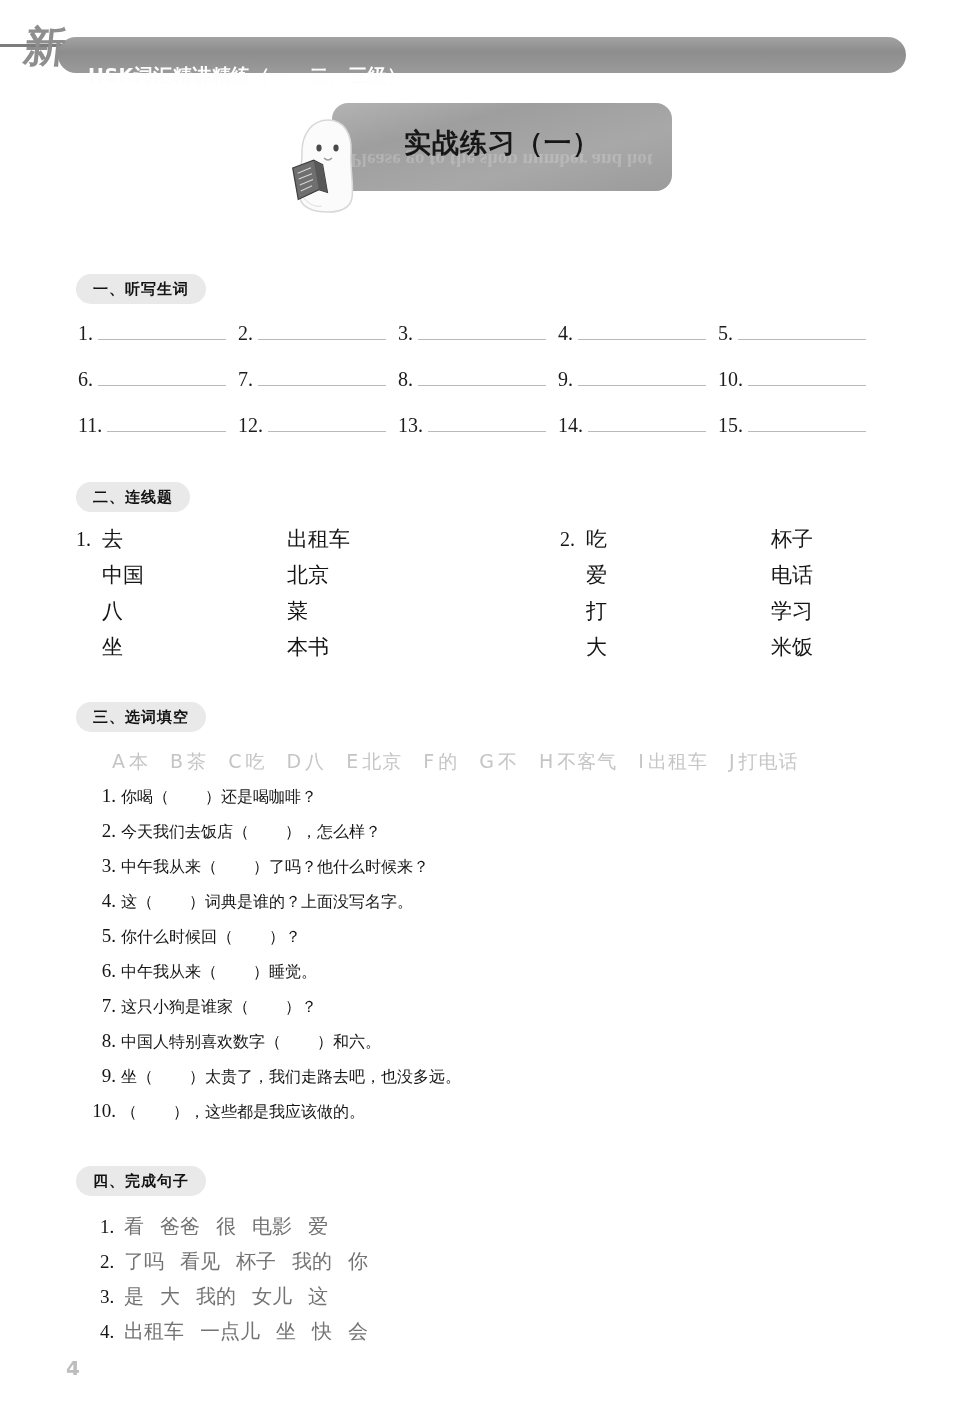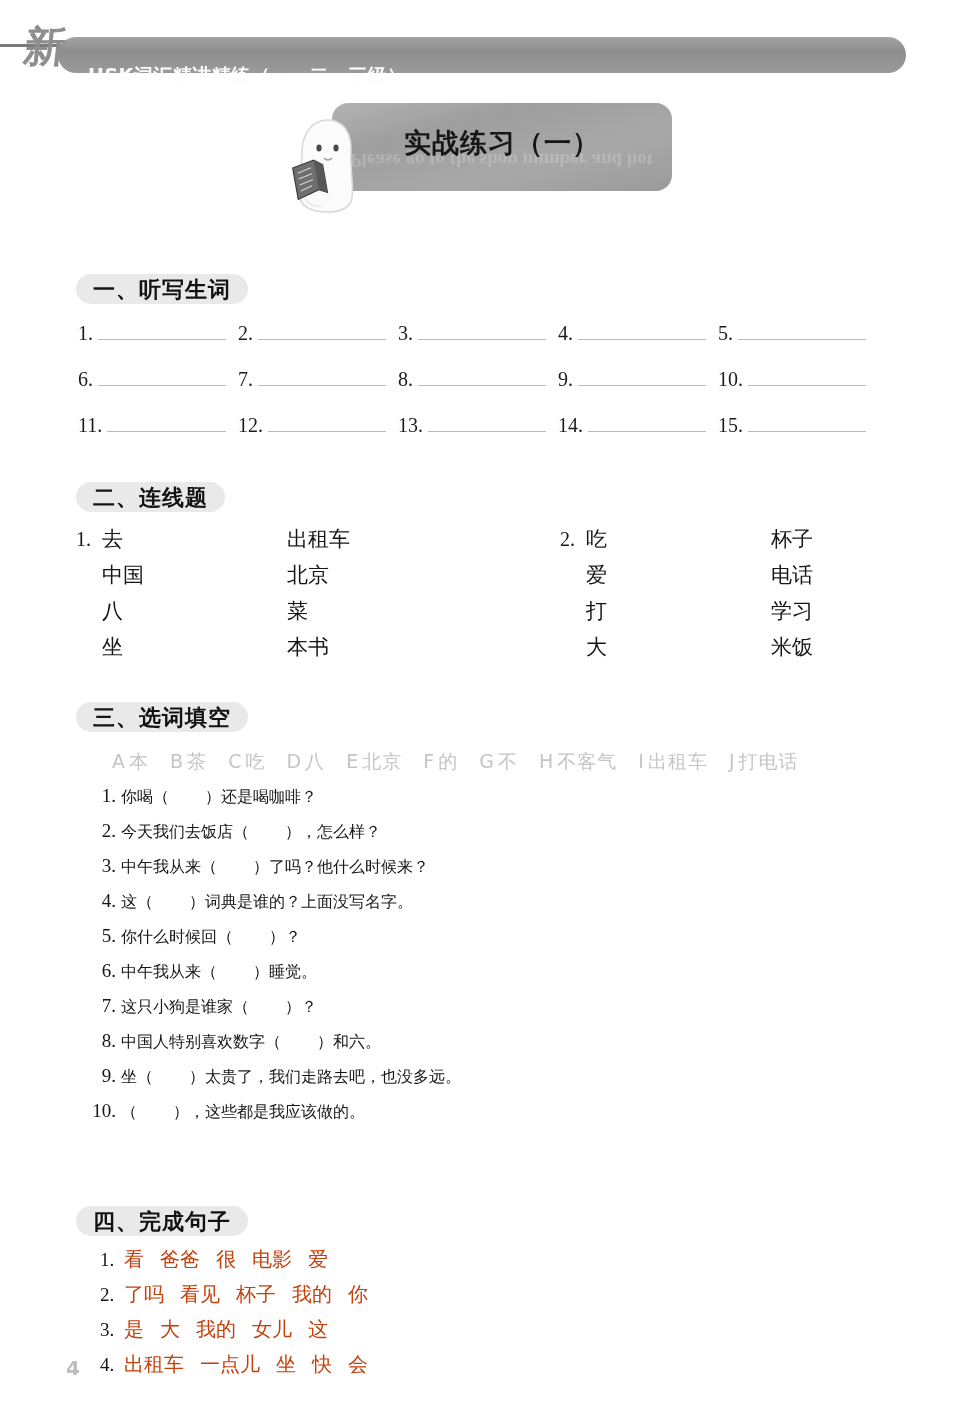--- a/index.html
+++ b/index.html
@@ -123,21 +123,21 @@
   .section-pill {
     position: absolute;
     height: 30px;
     background: #e9e9e9;
     border-radius: 15px;
     padding: 0 17px;
     display: flex;
     align-items: center;
     font-family: "DejaVu Sans", sans-serif;
     font-weight: 700;
-    font-size: 22px;
+    font-size: 15px;
     line-height: 19px;
     color: #121212;
     letter-spacing: 1px;
     white-space: nowrap;
   }
 
   
   #dictation-grid {
     position: absolute;
     left: 78px;
@@ -274,22 +274,21 @@
     flex: none;
     font-family: "Liberation Serif", serif;
     font-size: 19px;
     line-height: 26px;
     color: #161616;
   }
   .sent-words {
     font-family: "Liberation Serif", serif;
     font-size: 20px;
     line-height: 26px;
-    color: #c2410c;
-    margin-top: 33px;
+    color: #737373;
   }
   .sent-word { margin-right: 16px; }
 
   
   #page-number {
     position: absolute;
     left: 66px;
     top: 1356px;
     font-family: "DejaVu Sans", sans-serif;
     font-weight: 700;
@@ -497,21 +496,21 @@
   <div class="cloze-row">
       <span class="cloze-num">9.</span>
       <span class="cloze-text">坐（         ）太贵了，我们走路去吧，也没多远。</span>
     </div>
   <div class="cloze-row">
       <span class="cloze-num">10.</span>
       <span class="cloze-text">（         ），这些都是我应该做的。</span>
     </div>
 </div>
 
-<div class="section-pill" style="left:76px; top:1166px;margin-top:40px;">四、完成句子</div>
+<div class="section-pill" style="left:76px; top:1166px;">四、完成句子</div>
 
 <div id="sentence-list">
   <div class="sent-row">
     <span class="sent-num">1.</span>
     <span class="sent-words">
       <span class="sent-word">看</span><span class="sent-word">爸爸</span><span class="sent-word">很</span><span class="sent-word">电影</span><span class="sent-word">爱</span>
     </span>
   </div>
   <div class="sent-row">
     <span class="sent-num">2.</span>

